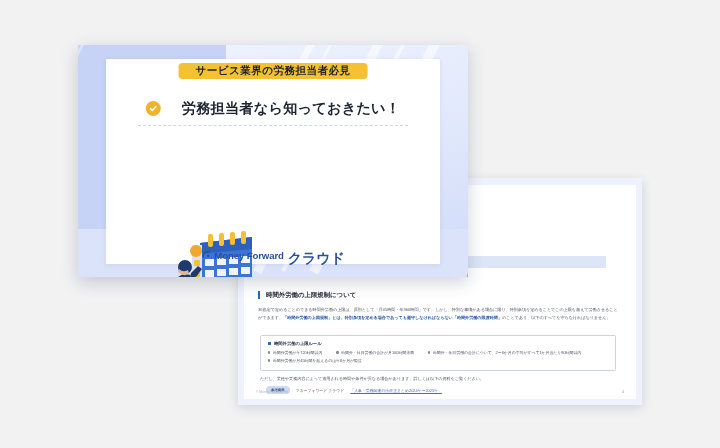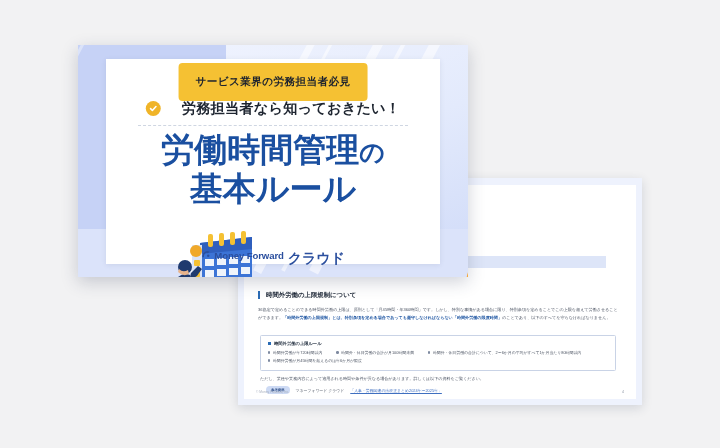--- a/index.html
+++ b/index.html
@@ -175,21 +175,21 @@
     box-shadow: 0 1px 5px rgba(60,70,100,.10);
   }
 
   .s1-badge {
     position: absolute;
     left: 50%; top: 18px; transform: translateX(-50%);
     background: #f5c133;
     color: #1d232e;
     font-size: 10.6px; font-weight: bold;
     letter-spacing: .4px;
-    padding: 12px 17px;
+    padding: 1px 17px;
     border-radius: 4px;
     white-space: nowrap;
   }
   .s1-sub {
     position: absolute;
     left: 50%; top: 54px; transform: translateX(-50%);
     display: flex; align-items: center; gap: 21px;
     white-space: nowrap;
   }
   .s1-check {
@@ -316,24 +316,20 @@
       <span class="s1-check">
         <svg width="9" height="9" viewBox="0 0 12 12" aria-hidden="true">
           <path d="M2.4 6.2 L4.8 8.6 L9.6 3.4" fill="none" stroke="#ffffff" stroke-width="2.1" stroke-linecap="round" stroke-linejoin="round"></path>
         </svg>
       </span>
       <span class="s1-sub-text">労務担当者なら知っておきたい！</span>
     </div>
 
     <div class="s1-divider"></div>
 
-    <div class="s1-title">
-      <div class="s1-title-l1"><span>労働時間管理</span><span class="small">の</span></div>
-      <div class="s1-title-l2">基本ルール</div>
-    </div>
 
     <svg class="ill-cal" viewBox="0 0 92 98">
 
       <path d="M34 12 L86 6 L86 76 L34 84 Z" fill="#3c74d6"></path>
       <path d="M34 12 L86 6 L86 18 L34 23 Z" fill="#2f5fbd"></path>
       <rect x="26" y="14" width="10" height="70" fill="#d9e3f7"></rect>
 
       <g fill="#f5c133">
         <rect x="42" y="3" width="5" height="13" rx="2"></rect>
         <rect x="53" y="2" width="5" height="13" rx="2"></rect>

